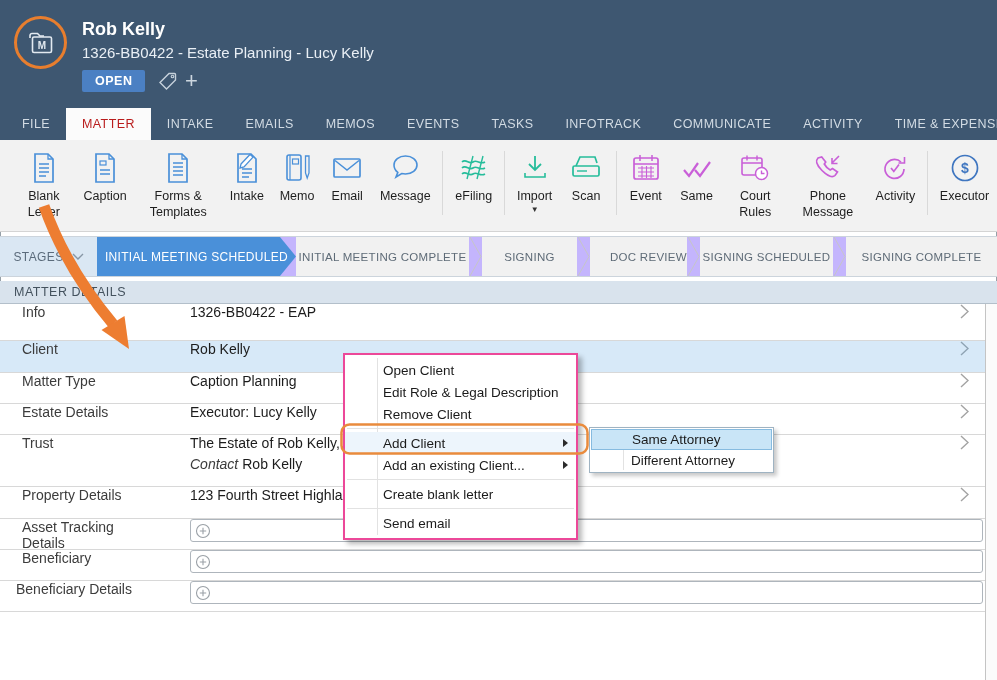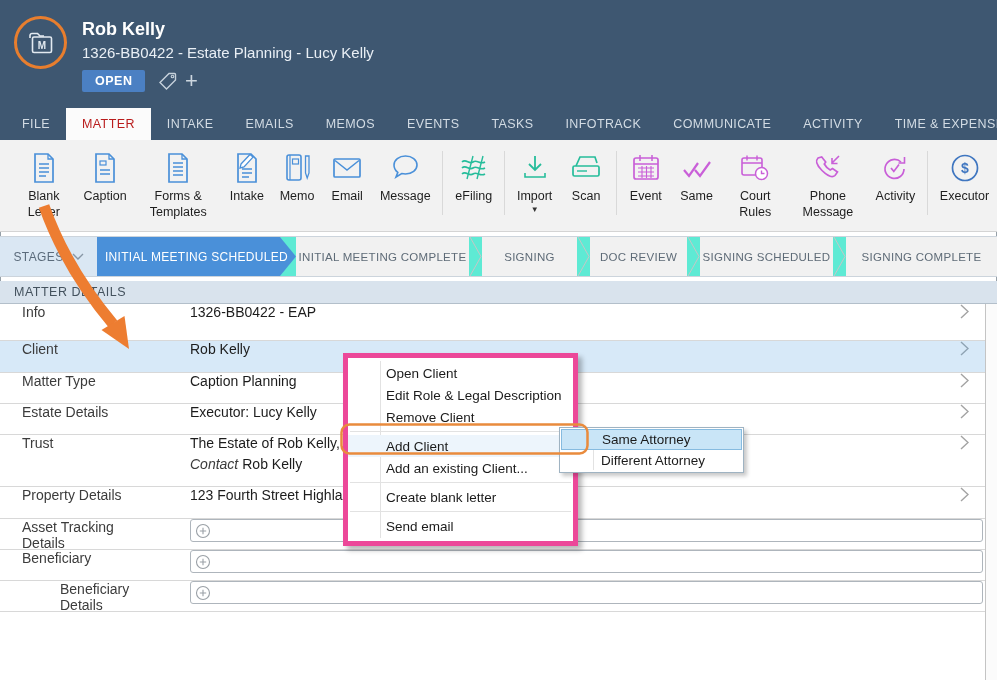--- a/index.html
+++ b/index.html
@@ -24,53 +24,53 @@
   
   .ribbon { position:absolute; top:140px; left:0; right:0; height:92px; background:#f2f2f2; border-bottom:1px solid #d4d4d4; display:flex; align-items:flex-start; padding:9px 0 0 12px; }
   .tb-item { display:flex; flex-direction:column; align-items:center; padding:0 8px; min-width:46px; }
   .tb-ic { height:38px; display:flex; align-items:center; justify-content:center; }
   .tb-lb { font-size:12.5px; color:#1e1e1e; text-align:center; line-height:1.3; margin-top:1px; }
   .tb-caret { font-size:8px; color:#333; margin-top:1px; }
   .tb-sep { width:1px; background:#d9d9d9; height:64px; margin:2px 4px 0; }
   .w48 { max-width:48px; } .w72 { max-width:72px; } .w50 { max-width:50px; } .w64 { max-width:64px; }
 
   
-  .stages { position:absolute; top:236px; left:0; right:0; height:41px; background:#5eead4; border-top:1px solid #ccd4dc; border-bottom:1px solid #ccd4dc; display:flex; align-items:stretch; }
+  .stages { position:absolute; top:236px; left:0; right:0; height:41px; background:#c4b5fd; border-top:1px solid #ccd4dc; border-bottom:1px solid #ccd4dc; display:flex; align-items:stretch; }
   .stage-label { width:97px; background:#dae7f3; display:flex; align-items:center; justify-content:center; gap:8px; color:#5b6b7b; font-size:12px; letter-spacing:.4px; }
   .stage { display:flex; align-items:center; justify-content:center; font-size:11.5px; color:#5e6b77; letter-spacing:.3px; background:#f1f1f1; white-space:nowrap; }
   .stage.active { background:#4a90d9; color:#fff; font-size:12px; clip-path:polygon(0 0, calc(100% - 16px) 0, 100% 50%, calc(100% - 16px) 100%, 0 100%); }
   .stage-sep { align-self:center; }
 
   
   .sect { position:absolute; top:281px; left:0; right:0; height:23px; background:#d9e3ed; border-bottom:1px solid #b3bfca; color:#44525e; font-size:12.5px; letter-spacing:.5px; display:flex; align-items:center; padding-left:14px; }
 
   
   .rows { position:absolute; top:304px; left:0; right:0; bottom:0; background:#fff; }
   .row { display:flex; border-bottom:1px solid #d8d8d8; position:relative;gap:44px; }
   .h37{height:37px;} .h32{height:32px;} .h31{height:31px;} .h52{height:52px;}
   .row.hl { background:#d7e9f8; }
   .row-label { width:146px; padding-left:22px; font-size:14px; color:#3c3c3c; flex:none; }
-  .row-label.indent { padding-left:60px; }
+  .row-label.indent { padding-left:16px; }
   .row-value { flex:1; font-size:14px; color:#1c1c1c; }
   .row-chev { flex:none; margin-right:28px; }
   .two-line { display:flex; flex-direction:column; gap:5px; }
   .two-line em { font-style:italic; color:#3c3c3c; margin-right:4px; }
   .row-input { flex:1; height:23px; border:1px solid #aeb5bc; border-radius:3px; margin-right:14px; display:flex; align-items:center; padding-left:4px; background:#fff; }
   .scrollstrip { position:absolute; top:304px; right:0; width:12px; bottom:0; background:#fbfbfb; border-left:1px solid #c4c4c4; }
 
   
-  .menu { position:absolute; left:343px; top:353px; width:235px; background:#fff; border:5px solid #ec4899; box-shadow:4px 4px 5px rgba(0,0,0,.28); padding:4px 0; z-index:20; }
+  .menu { position:absolute; left:343px; top:353px; width:235px; background:#fff; border:2px solid #ec4899; box-shadow:4px 4px 5px rgba(0,0,0,.28); padding:4px 0; z-index:20; }
   .menu .gutter { position:absolute; left:32px; top:3px; bottom:3px; border-left:1px solid #e2e2e2; }
   .mi { position:relative; height:22px; display:flex; align-items:center; padding-left:38px; font-size:13.5px; color:#1b1b1b; white-space:nowrap; }
   .mi.hl { background:#edf5fc; }
   .mi .sub-arrow { position:absolute; right:8px; width:0; height:0; border-top:4px solid transparent; border-bottom:4px solid transparent; border-left:5px solid #2b2b2b; }
   .msep { border-top:1px solid #e2e2e2; margin:3px 2px; }
 
   
-  .submenu { position:absolute; left:559px; top:427px; width:185px; background:#fff; border:1px solid #9fb3c2; box-shadow:3px 3px 4px rgba(0,0,0,.22); padding:1px; z-index:21; }
+  .submenu { position:absolute; left:589px; top:427px; width:185px; background:#fff; border:1px solid #9fb3c2; box-shadow:3px 3px 4px rgba(0,0,0,.22); padding:1px; z-index:21; }
   .submenu .gutter { position:absolute; left:33px; top:2px; bottom:2px; border-left:1px solid #e2e2e2; }
   .smi { position:relative; height:21px; display:flex; align-items:center; padding-left:40px; font-size:13.5px; color:#1b1b1b; }
   .smi.hl { background:#c9e5f7; border:1px solid #86bbe0; }
 
   
   .annot { position:absolute; inset:0; width:997px; height:680px; pointer-events:none; z-index:30; }
 </style>
 </head>
 <body>
 
@@ -296,21 +296,21 @@
       </div>
     <svg class="stage-sep" width="13" height="39" viewBox="0 0 13 39">
         <path d="M1 0l11 19.5L1 39" fill="none" stroke="#c6c6c6" stroke-width="1"></path>
       </svg>
     <div class="stage" style="width:95px;">
         <span>SIGNING</span>
       </div>
     <svg class="stage-sep" width="13" height="39" viewBox="0 0 13 39">
         <path d="M1 0l11 19.5L1 39" fill="none" stroke="#c6c6c6" stroke-width="1"></path>
       </svg>
-    <div class="stage" style="width:97px;">
+    <div class="stage" style="width:97px;justify-content:flex-end;">
         <span>DOC REVIEW</span>
       </div>
     <svg class="stage-sep" width="13" height="39" viewBox="0 0 13 39">
         <path d="M1 0l11 19.5L1 39" fill="none" stroke="#c6c6c6" stroke-width="1"></path>
       </svg>
     <div class="stage" style="width:133px;">
         <span>SIGNING SCHEDULED</span>
       </div>
     <svg class="stage-sep" width="13" height="39" viewBox="0 0 13 39">
         <path d="M1 0l11 19.5L1 39" fill="none" stroke="#c6c6c6" stroke-width="1"></path>

